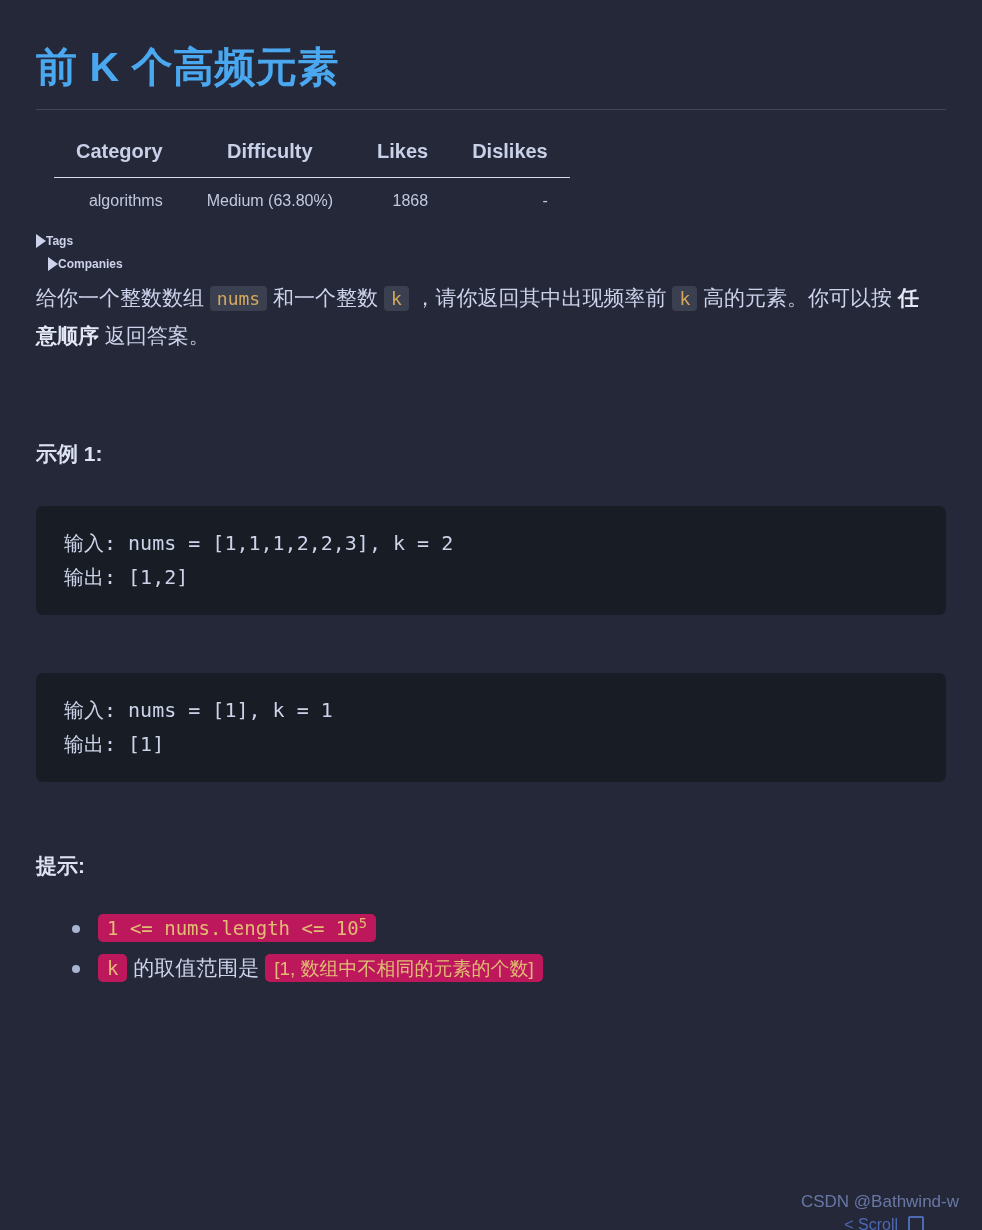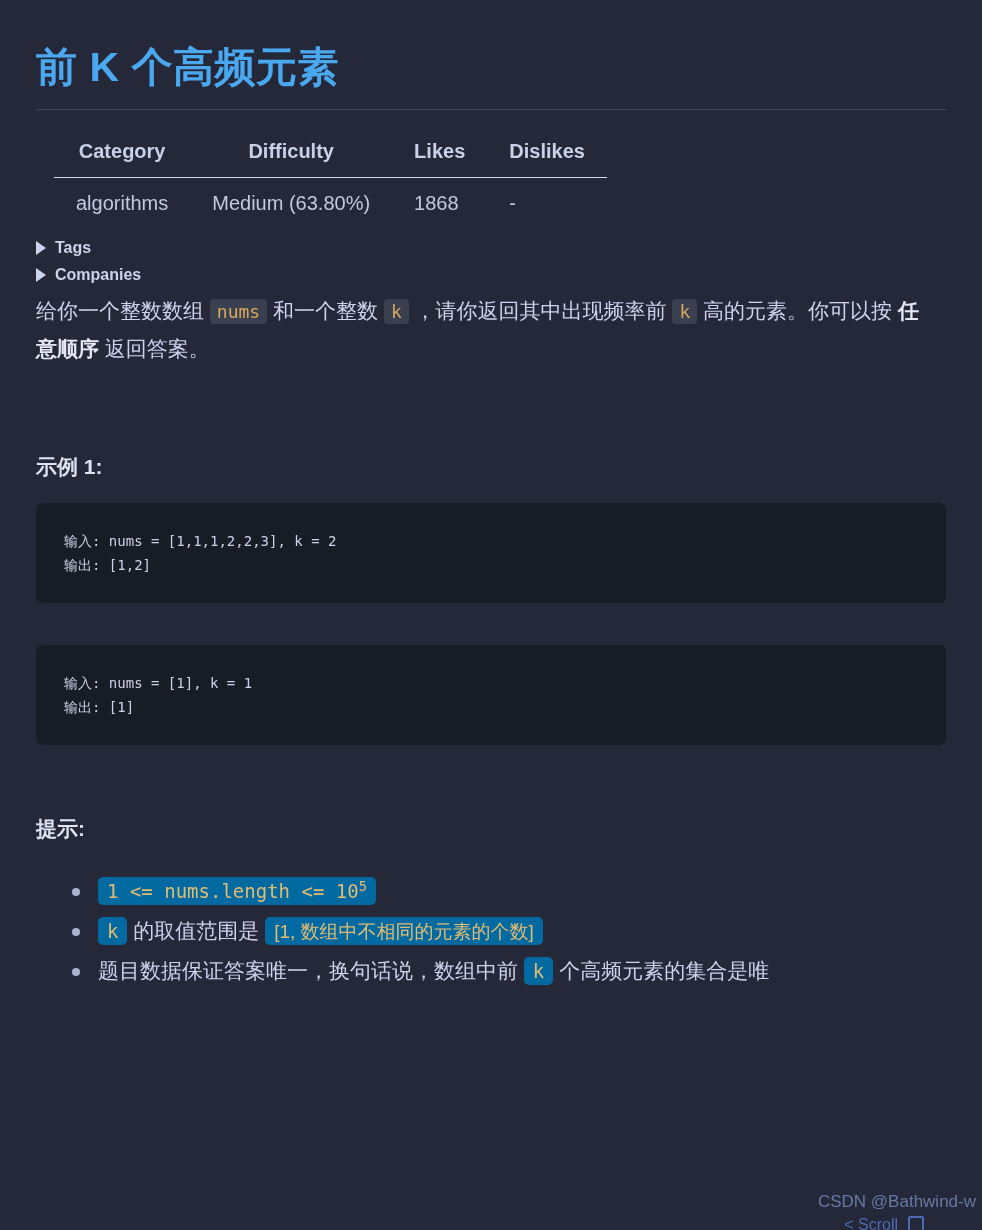--- a/index.html
+++ b/index.html
@@ -44,39 +44,38 @@
   .info-table th {
     font-size: 20px;
     font-weight: bold;
     color: #c9d1e8;
     text-align: center;
     padding: 12px 22px 14px 22px;
     border-bottom: 1.5px solid #d7dce8;
     white-space: nowrap;
   }
   .info-table td {
-    font-size: 20px;
+    font-size: 16px;
     font-weight: normal;
     color: #c2cade;
-    text-align: left;
+    text-align: right;
     padding: 14px 22px 12px 22px;
     white-space: nowrap;
   }
 
   
   .collapse-row {
     display: flex;
     align-items: center;
-    gap: 9px;
-    font-size: 16px;
+    font-size: 12px;
     font-weight: bold;
     color: #ccd3ea;
     margin-top: 12px;
   }
-  .collapse-row + .collapse-row { margin-top: 9px; }
+  .collapse-row + .collapse-row { margin-top: 9px; margin-left: 12px; }
   .tri {
     width: 0; height: 0;
     border-left: 10px solid #ccd3ea;
     border-top: 7px solid transparent;
     border-bottom: 7px solid transparent;
     display: inline-block;
   }
 
   
   .desc {
@@ -103,24 +102,24 @@
     font-weight: bold;
     color: #dde3f2;
   }
   .gap-big { height: 86px; }
   .gap-mid { height: 70px; }
 
   
   pre.block {
     background: #181c25;
     border-radius: 7px;
-    margin: 22px 0 0 0;
-    padding: 26px 28px;
+    margin: 38px 0 0 0;
+    padding: 20px 28px;
     font-family: "DejaVu Sans Mono", "Liberation Mono", monospace;
-    font-size: 14px;
+    font-size: 20px;
     line-height: 1.72;
     color: #ccd3e8;
     white-space: pre;
     overflow: hidden;
   }
 
   
   ul.hints {
     margin: 28px 0 0 0;
     padding-left: 62px;
@@ -136,33 +135,33 @@
     content: "";
     position: absolute;
     left: -26px;
     top: 17px;
     width: 8px; height: 8px;
     border-radius: 50%;
     background: #aab4d0;
   }
   code.hint {
     font-family: "DejaVu Sans Mono", "Liberation Mono", monospace;
-    background: #0369a1;
+    background: #be185d;
     color: #e1bc72;
     border-radius: 5px;
     padding: 3px 9px;
     font-size: 19px;
   }
   code.hint sup { font-size: 0.72em; }
   code.hint .cn { font-family: "Liberation Sans", "DejaVu Sans", sans-serif; }
 
   
   .watermark {
     position: absolute;
-    right: 6px;
+    right: 23px;
     bottom: 18px;
     font-size: 17px;
     color: #6e7fae;
     opacity: 0.92;
     white-space: nowrap;
   }
   .footer-stub {
     position: absolute;
     right: 58px;
     bottom: -4px;
@@ -232,21 +231,20 @@
 
   <div class="gap-mid"></div>
 
   <div class="sec-head">提示:</div>
 
   <ul class="hints">
     <li><code class="hint"><span>1 &lt;= nums.length &lt;= 10</span><sup>5</sup></code></li>
 
     <li><code class="hint">k</code><span> 的取值范围是 </span><code class="hint"><span class="cn">[1, 数组中不相同的元素的个数]</span></code></li>
 
-    <li><span>题目数据保证答案唯一，换句话说，数组中前 </span><code class="hint">k</code><span> 个高频元素的集合是唯</span></li>
   </ul>
 
   <div class="watermark">CSDN @Bathwind-w</div>
 
   <div class="footer-stub">
     <span>&lt; Scroll</span>
     <span class="doc-ico"></span>
   </div>
 
 </div>

